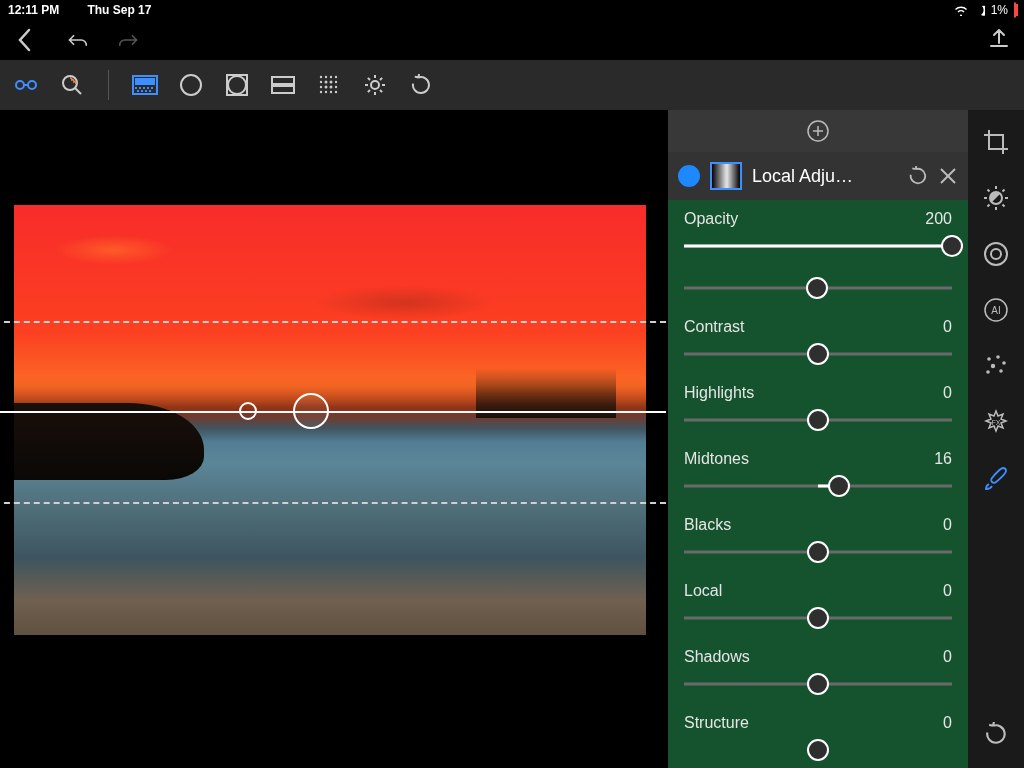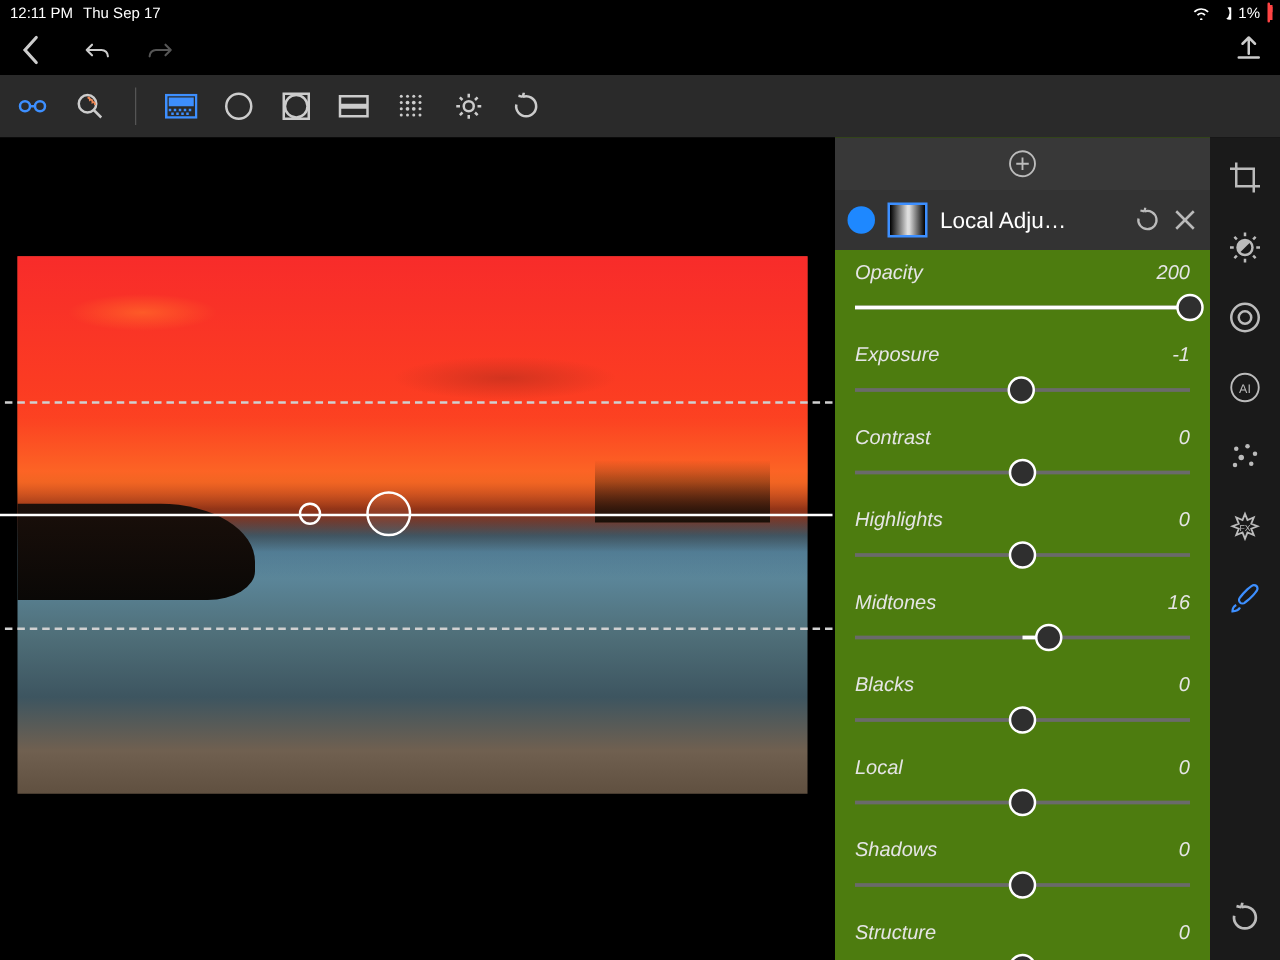--- a/index.html
+++ b/index.html
@@ -1,19 +1,19 @@
 <!DOCTYPE html>
 <html><head>
 <meta charset="utf-8">
 <style>
   * { margin: 0; padding: 0; box-sizing: border-box; }
   html, body { width: 1024px; height: 768px; background: #000; font-family: -apple-system, Helvetica, Arial, sans-serif; color: #fff; overflow: hidden; }
 
   .status-bar { width: 100%; height: 20px; background: #000; display: flex; align-items: center; justify-content: space-between; padding: 0 8px; font-size: 12px; }
-  .status-left { display: flex; gap: 8px; }
+  .status-left { display: flex; gap: 28px; font-weight: bold; }
   .status-right { display: flex; align-items: center; gap: 6px; }
 
   .top-nav { width: 100%; height: 40px; display: flex; align-items: center; padding: 0 14px; justify-content: space-between; }
   .top-nav-left { display: flex; align-items: center; gap: 30px; }
   .top-nav-icon { width: 22px; height: 22px; display: flex; align-items: center; justify-content: center; }
 
   .toolbar { width: 100%; height: 50px; background: #2a2a2a; display: flex; align-items: center; padding: 0 12px; gap: 18px; }
   .toolbar-icon { width: 28px; height: 28px; display: flex; align-items: center; justify-content: center; }
   .toolbar-divider { width: 1px; height: 30px; background: #555; margin: 0 4px; }
   .toolbar-icon.active { color: #3d8fff; }
@@ -40,29 +40,29 @@
   .cloud1 { position: absolute; left: 40px; top: 30px; width: 120px; height: 30px; background: radial-gradient(ellipse, rgba(255,100,40,0.8), transparent 70%); border-radius: 50%; }
   .cloud2 { position: absolute; left: 300px; top: 80px; width: 180px; height: 35px; background: radial-gradient(ellipse, rgba(200,50,30,0.8), transparent 70%); border-radius: 50%; }
   .dark-land { position: absolute; left: 0; top: 46%; width: 30%; height: 18%; background: linear-gradient(to bottom, #1a0f0a, #0a0806); border-radius: 0 40% 20% 0 / 0 60% 30% 0; }
   .trees { position: absolute; right: 30px; top: 38%; width: 140px; height: 50px; background: linear-gradient(to top, #1a1008, transparent); }
 
   .dash-line { position: absolute; left: -20px; right: -20px; height: 0; border-top: 2px dashed #d0d0d0; }
   .solid-line { position: absolute; left: -20px; right: -20px; height: 0; border-top: 2px solid #fff; }
   .handle-big { position: absolute; width: 36px; height: 36px; border: 2px solid #fff; border-radius: 50%; background: rgba(255,255,255,0.05); transform: translate(-50%,-50%); }
   .handle-small { position: absolute; width: 18px; height: 18px; border: 2px solid #fff; border-radius: 50%; background: transparent; transform: translate(-50%,-50%); }
 
-  .panel { width: 300px; background: #4d7c0f; position: relative; overflow: hidden; }
+  .panel { width: 300px; background: #14532d; position: relative; overflow: hidden; }
   .panel-add { height: 42px; display: flex; align-items: center; justify-content: center; background: #383838; }
   .panel-header { height: 48px; display: flex; align-items: center; padding: 0 10px; gap: 10px; background: #333; }
   .blue-dot { width: 22px; height: 22px; background: #1e88ff; border-radius: 50%; }
   .grad-thumb { width: 32px; height: 28px; border: 2px solid #3d8fff; background: linear-gradient(90deg, #000 0%, #ddd 50%, #ddd 55%, #000 100%); }
   .panel-title { font-size: 18px; flex: 1; white-space: nowrap; overflow: hidden; }
 
   .panel-body { padding: 10px 16px 0 16px; overflow: hidden; }
-  .slider-row { margin-bottom: 18px; font-style: italic; }
+  .slider-row { margin-bottom: 18px; }
   .slider-label-row { display: flex; justify-content: space-between; font-size: 16px; margin-bottom: 6px; color: #e5e5e5; }
   .slider-track { position: relative; width: 100%; height: 24px; }
   .track-line { position: absolute; top: 50%; left: 0; right: 0; height: 3px; background: #6a6a6a; transform: translateY(-50%); }
   .track-fill { position: absolute; top: 50%; left: 0; height: 3px; background: #fff; transform: translateY(-50%); }
   .knob { position: absolute; top: 50%; width: 22px; height: 22px; border: 2px solid #fff; border-radius: 50%; background: #2f2f2f; transform: translate(-50%,-50%); }
 
   .side-tools { width: 56px; background: #1a1a1a; display: flex; flex-direction: column; align-items: center; padding-top: 18px; gap: 28px; position: relative; }
   .side-icon { width: 28px; height: 28px; display: flex; align-items: center; justify-content: center; color: #bbb; }
   .side-icon.active { color: #3d8fff; }
   .side-bottom { position: absolute; bottom: 20px; }
@@ -252,24 +252,20 @@
             <span>Opacity</span>
             <span>200</span>
           </div>
           <div class="slider-track">
             <div class="track-line"></div>
             <div class="track-fill" style="left:0%;width:100%"></div>
             <div class="knob" style="left:100%"></div>
           </div>
         </div>
         <div class="slider-row">
-          <div class="slider-label-row">
-            <span>Exposure</span>
-            <span>-1</span>
-          </div>
           <div class="slider-track">
             <div class="track-line"></div>
             <div class="track-fill" style="left:49.5%;width:0.5%"></div>
             <div class="knob" style="left:49.5%"></div>
           </div>
         </div>
         <div class="slider-row">
           <div class="slider-label-row">
             <span>Contrast</span>
             <span>0</span>

